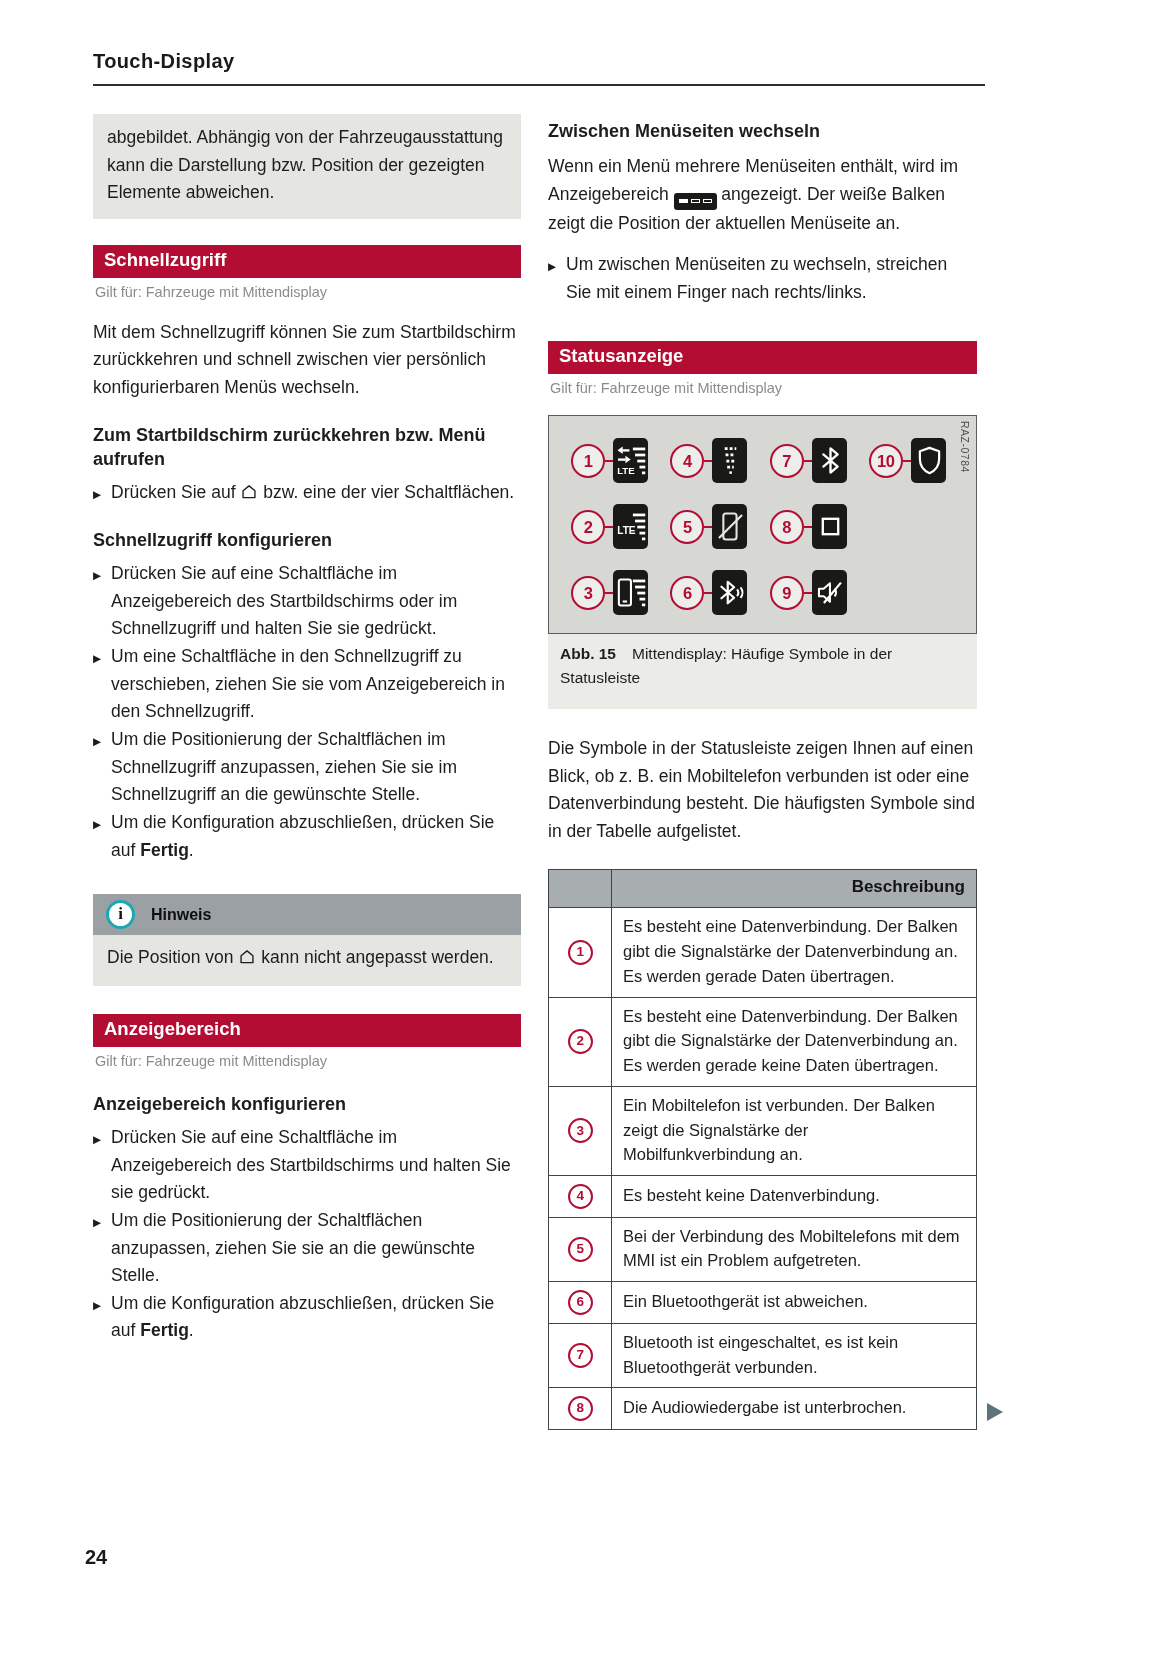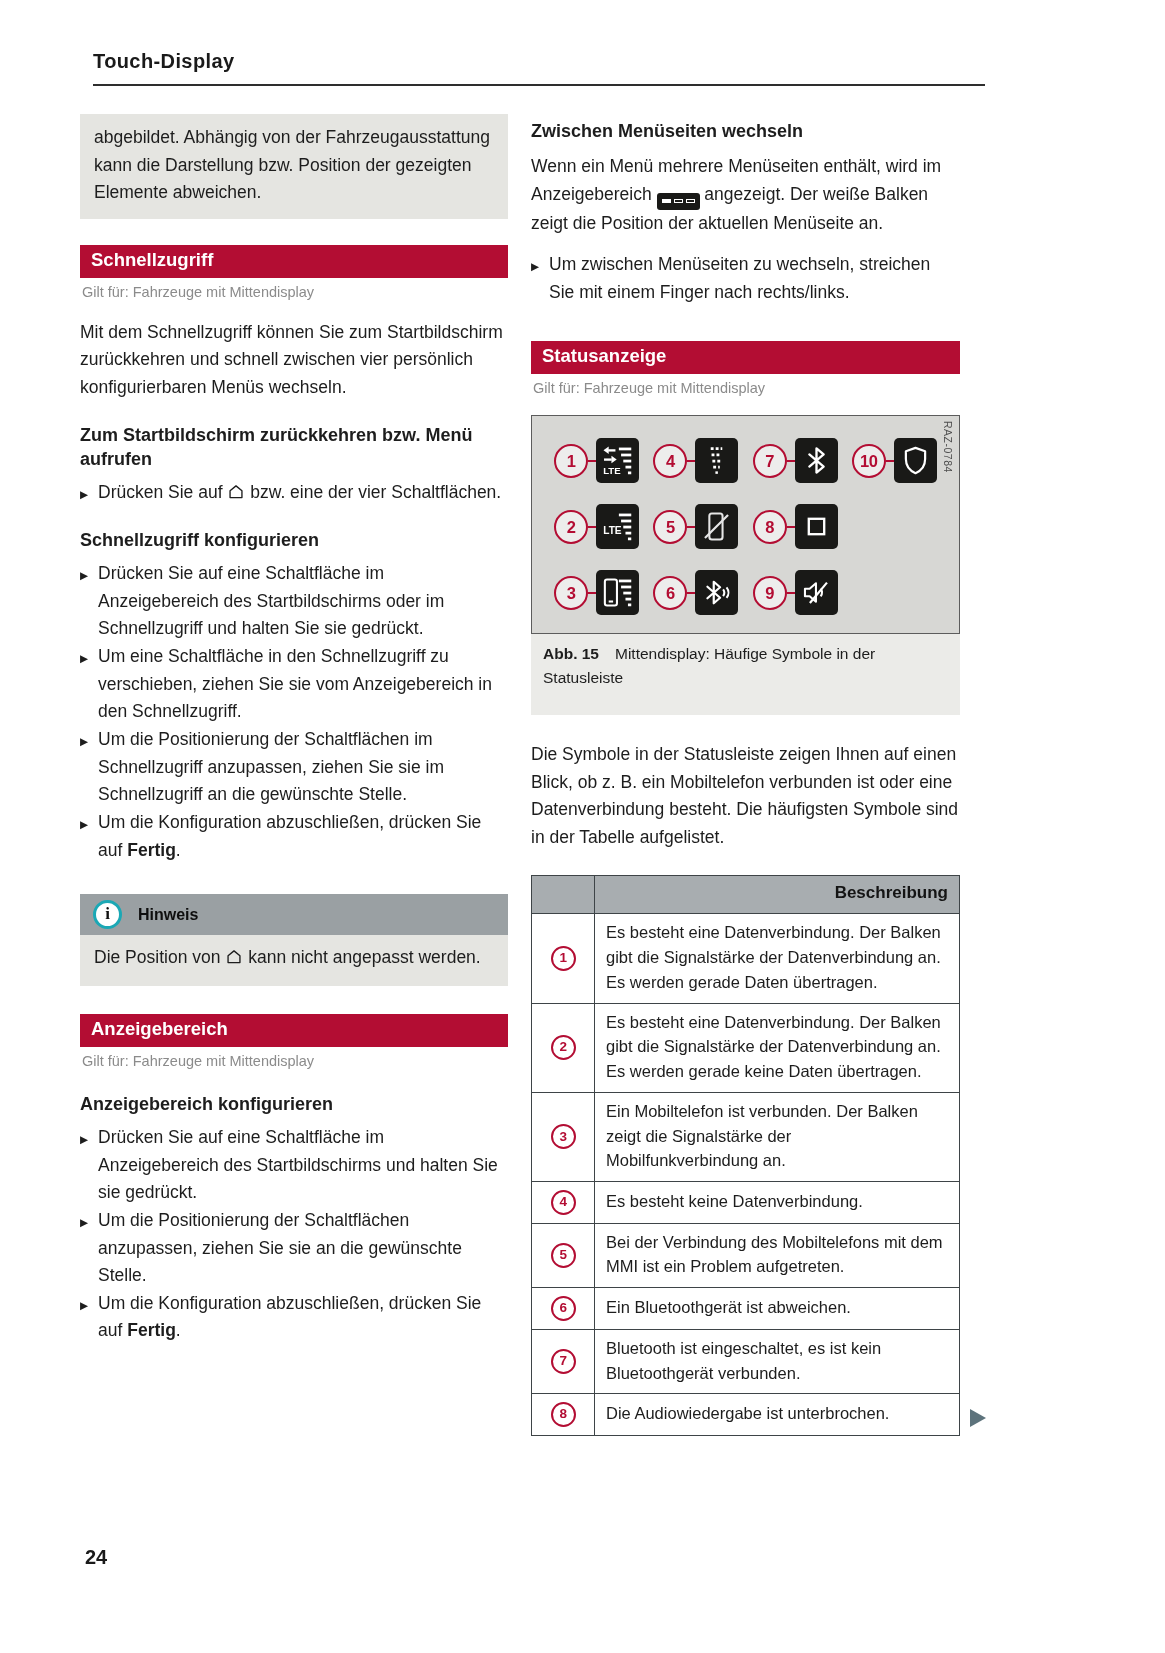--- a/index.html
+++ b/index.html
@@ -1,22 +1,22 @@
 <!DOCTYPE html>
 <html lang="de"><head>
 <meta charset="utf-8">
 <style>
   html,body{margin:0;padding:0;background:#fff;}
   .page{position:relative;width:1165px;height:1653px;background:#ffffff;overflow:hidden;
         font-family:"Liberation Sans",sans-serif;color:#1d1d1d;border-radius:6px;}
   .page-header{position:absolute;left:93px;top:50px;width:892px;border-bottom:2px solid #2e2e2e;padding-bottom:11px;}
   .page-header h1{margin:0;font-size:20px;letter-spacing:.4px;font-weight:700;color:#1a1a1a;}
   .col{position:absolute;top:114px;font-size:17.5px;line-height:1.58;}
-  .col-left{left:80px;width:428px;}
-  .col-right{left:531px;width:429px;}
+  .col-left{left:93px;width:428px;}
+  .col-right{left:548px;width:429px;}
   .gray-box{background:#e5e5e1;padding:10px 14px 12px;margin-bottom:26px;}
   .sec-bar{background:#b30d33;color:#fff;font-weight:700;font-size:18.5px;padding:3px 11px 5px;margin-top:28px;line-height:1.35;}
   .sec-bar.first{margin-top:0;}
   .applies{color:#8b8b8b;font-size:14.5px;margin:5px 0 0 2px;line-height:1.3;}
   .para{margin:17px 0 0;}
   .sub{font-size:18px;font-weight:700;margin:21px 0 8px;line-height:1.35;}
   .sub.first{margin-top:5px;}
   .bullets{margin-top:3px;}
   .bullet{display:flex;}
   .marker{flex:0 0 18px;font-size:10.5px;padding-top:7px;color:#1d1d1d;}
@@ -33,24 +33,24 @@
   .note-body{background:#e5e5e1;padding:9px 14px 14px;}
   
   .fig{margin:18px 0 0;}
   .fig-box{background:#d7d7d4;border:1px solid #5c5c5c;position:relative;padding:22px 8px 18px 22px;}
   .fig-row{display:grid;grid-template-columns:repeat(4,1fr);margin-bottom:21px;}
   .fig-row:last-child{margin-bottom:0;}
   .fig-item{display:flex;align-items:center;}
   .badge{width:34px;height:34px;box-sizing:border-box;border:2.5px solid #b30d33;border-radius:50%;display:flex;align-items:center;justify-content:center;
          font-weight:700;font-size:16.5px;color:#b30d33;background:rgba(255,255,255,.55);letter-spacing:-.5px;}
   .badge-dash{width:8px;height:2.5px;background:#b30d33;}
-  .tile{width:43px;height:45px;border-radius:5px;background:#191917;display:flex;align-items:center;justify-content:center;}
+  .tile{width:35px;height:45px;border-radius:5px;background:#191917;display:flex;align-items:center;justify-content:flex-end;}
   .tile svg{width:33px;height:33px;display:block;}
   .fig-watermark{position:absolute;top:5px;right:3px;writing-mode:vertical-rl;font-size:10.5px;color:#4d4d4d;letter-spacing:.5px;}
-  .fig-caption{background:#ebebe8;padding:8px 12px 26px;font-size:15.5px;line-height:1.5;color:#1d1d1d;}
+  .fig-caption{background:#ebebe8;padding:8px 12px 20px;font-size:15.5px;line-height:1.5;color:#1d1d1d;}
   .fig-caption b{margin-right:16px;}
   
   .table-wrap{position:relative;margin-top:24px;}
   .status-table{width:100%;border-collapse:collapse;border:1.5px solid #3e4447;}
   .status-table th,.status-table td{border:1px solid #3e4447;}
   .status-table th{background:#a8adb0;text-align:right;font-size:17px;padding:4px 11px 6px;color:#141414;}
   .status-table th.c1,.status-table td.c1{width:40px;text-align:center;}
   .status-table td{font-size:16.5px;line-height:1.5;padding:6px 11px 8px;vertical-align:middle;}
   .badge-sm{display:inline-flex;width:25px;height:25px;box-sizing:border-box;border:2px solid #b30d33;border-radius:50%;
             align-items:center;justify-content:center;font-size:13.5px;font-weight:700;color:#b30d33;letter-spacing:-.5px;}

